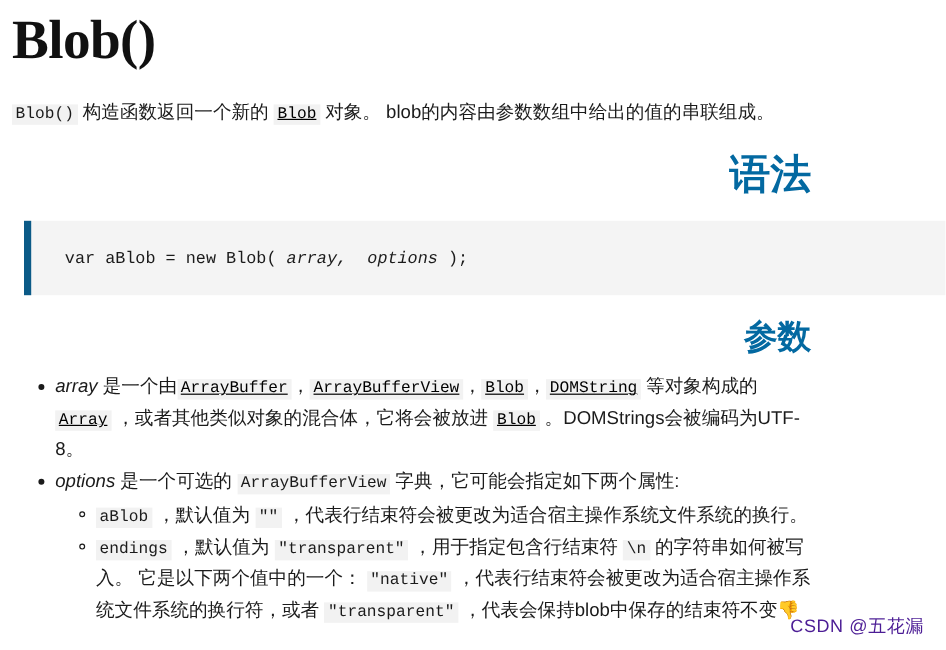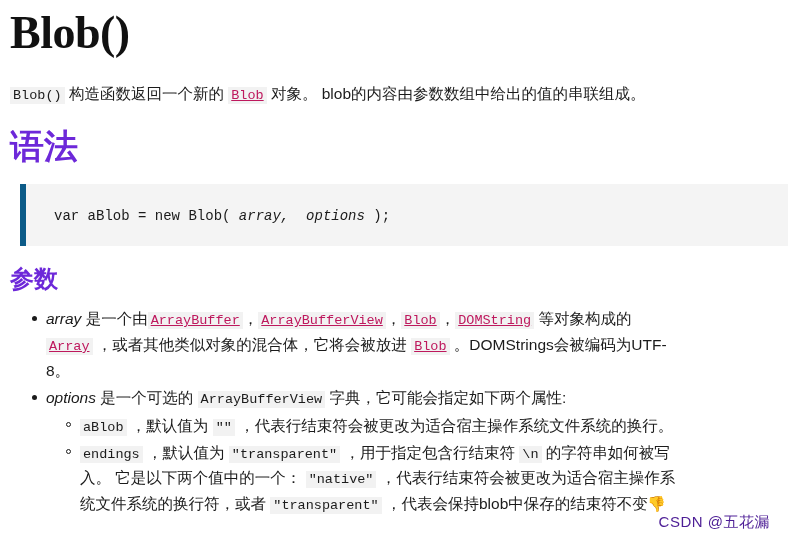--- a/index.html
+++ b/index.html
@@ -39,24 +39,25 @@
     margin: 26px 0 0 0;
     color: #1b1b1b;
     white-space: nowrap;
   }
   
   .section-heading {
     font-size: 34px;
     font-weight: bold;
     line-height: 1.1;
     margin: 22px 0 0 0;
-    color: #6d28d9;
+    color: #0369a1;
+    text-align: right;
   }
   .section-heading.params {
-    font-size: 24px;
+    font-size: 28px;
     margin-top: 20px;
   }
   
   .code-block {
     background: #f4f4f4;
     border-left: 6px solid #0b5a87;
     margin: 18px 0 0 10px;
     padding: 22px 0 22px 28px;
     box-sizing: border-box;
     width: 768px;
@@ -123,21 +124,21 @@
     font-size: 13.5px;
     background: #f2f2f2;
     padding: 1px 3px;
     color: #1b1b1b;
   }
   a.code-link {
     font-family: "Liberation Mono", "DejaVu Sans Mono", monospace;
     font-size: 13.5px;
     background: #f2f2f2;
     padding: 1px 3px;
-    color: #be185d;
+    color: #000000;
     text-decoration: underline;
   }
   em.arg {
     font-style: italic;
   }
   .thumb {
     font-size: 15px;
     color: #1b1b1b;
   }
   

